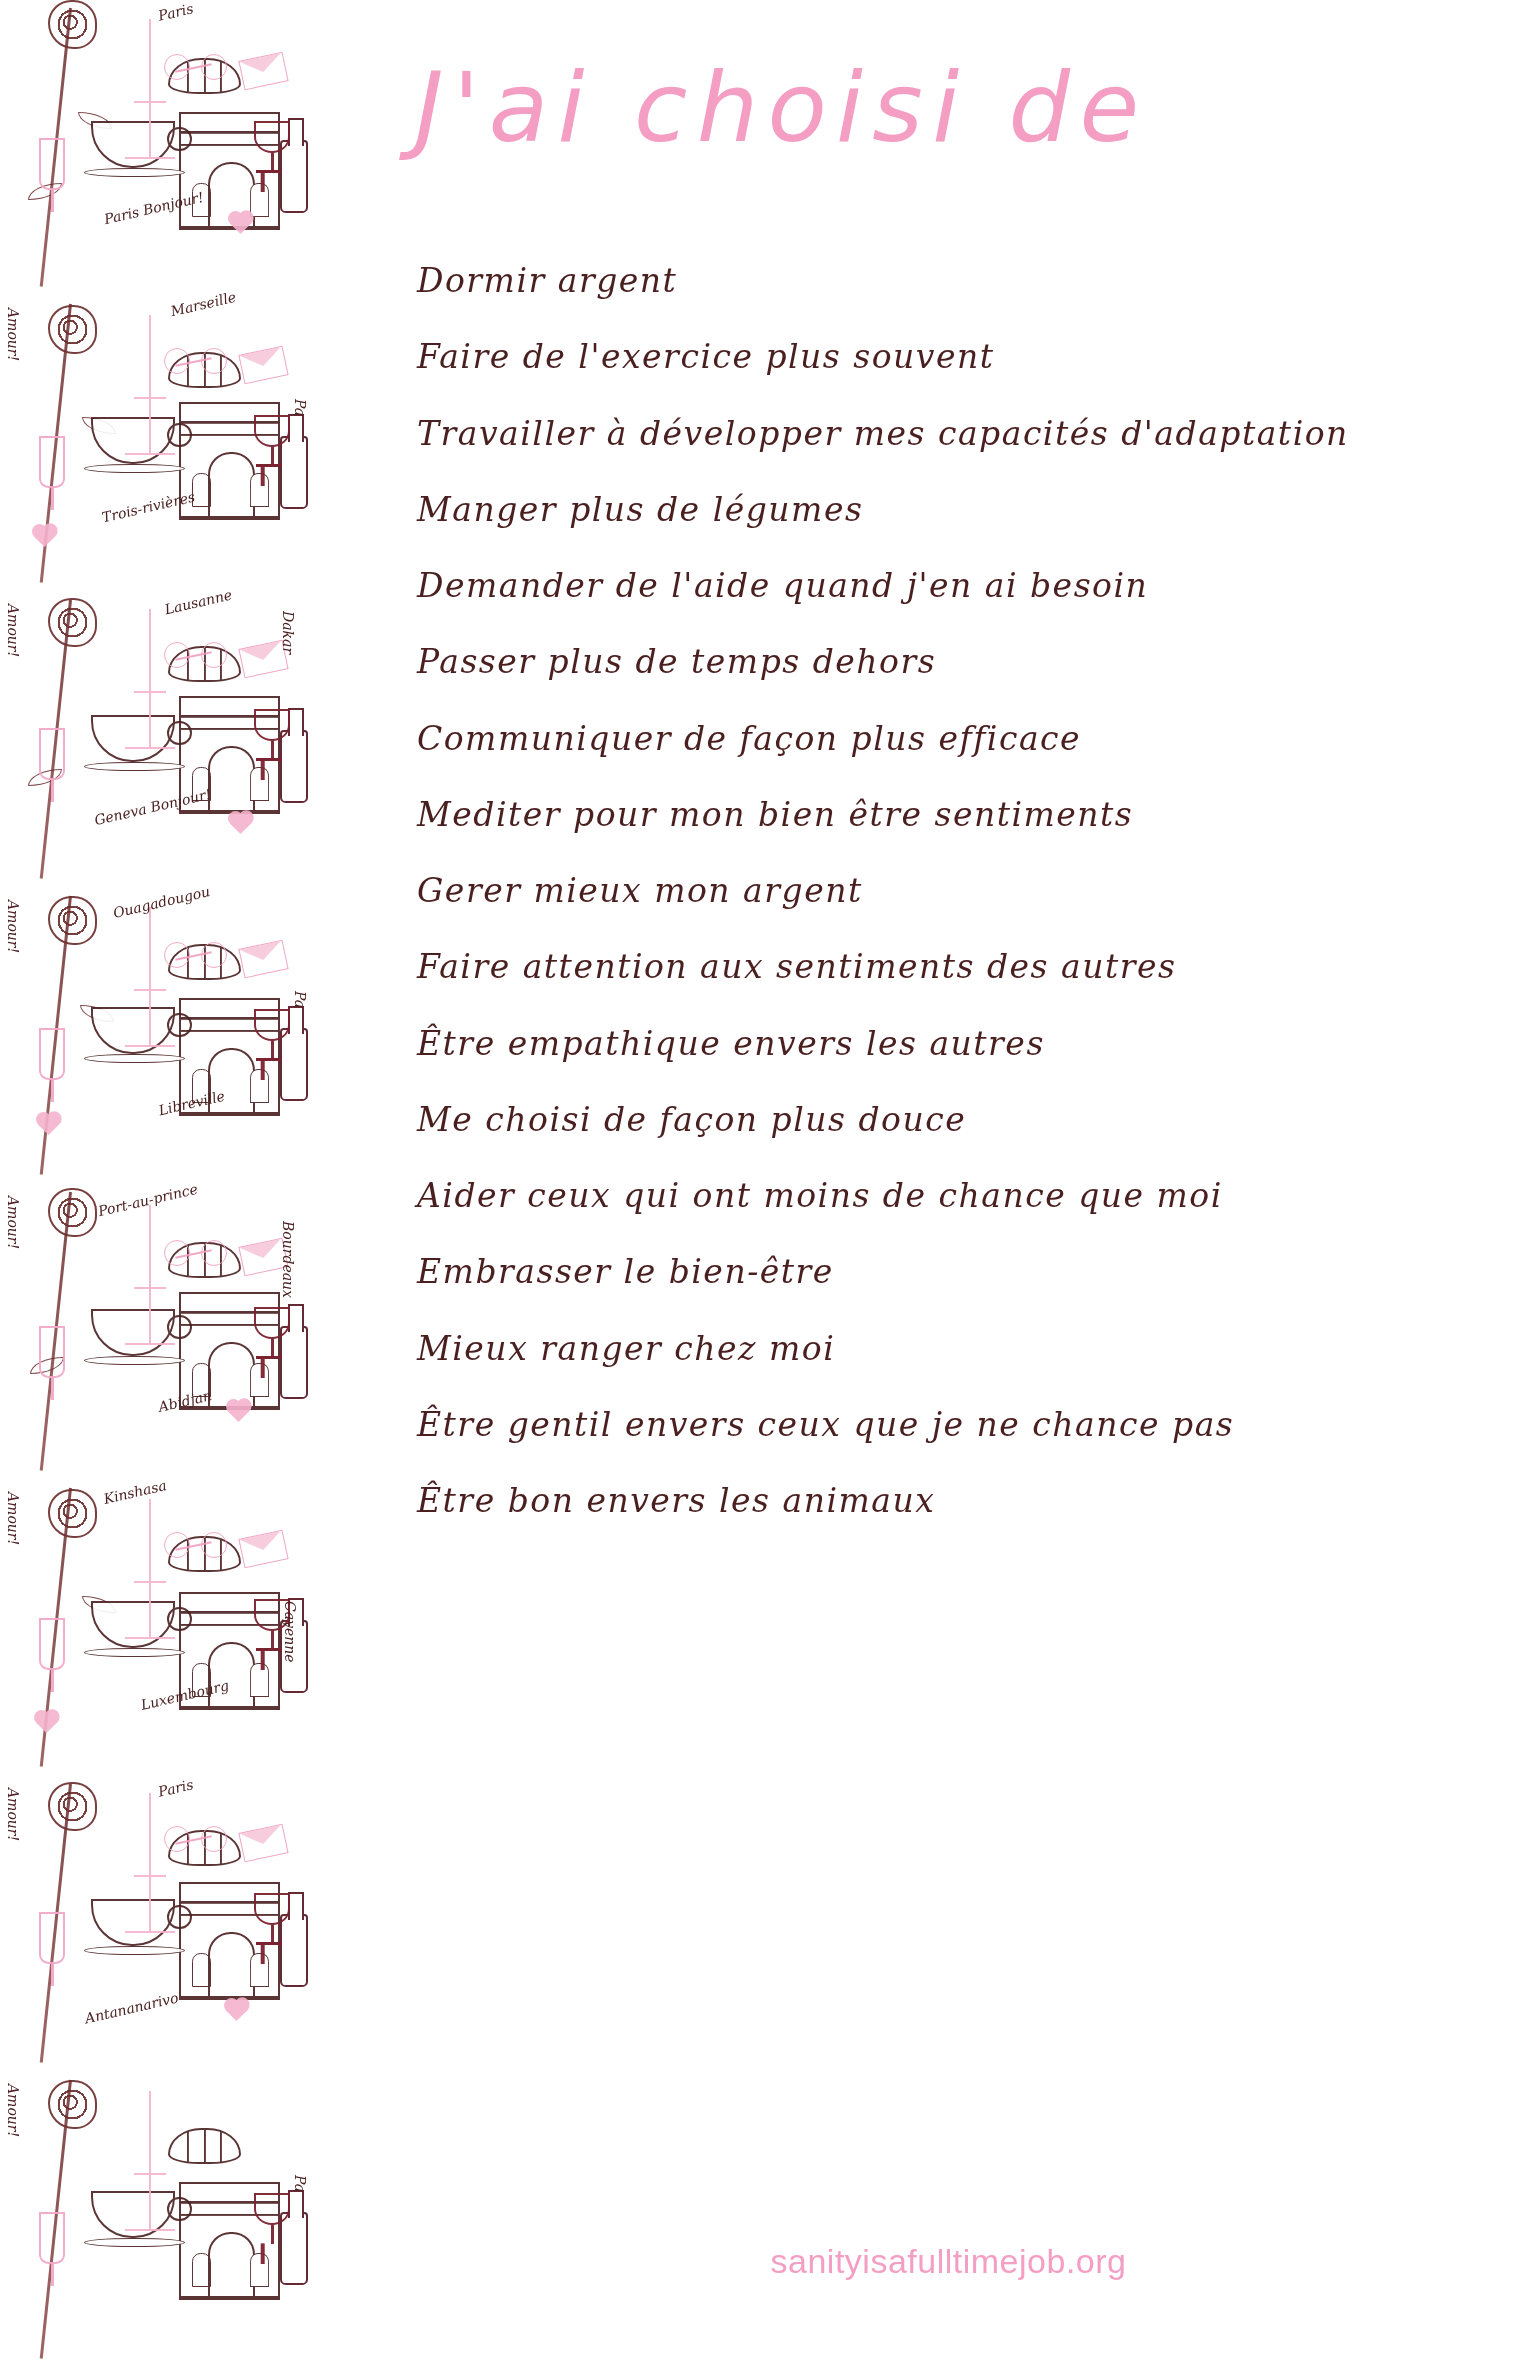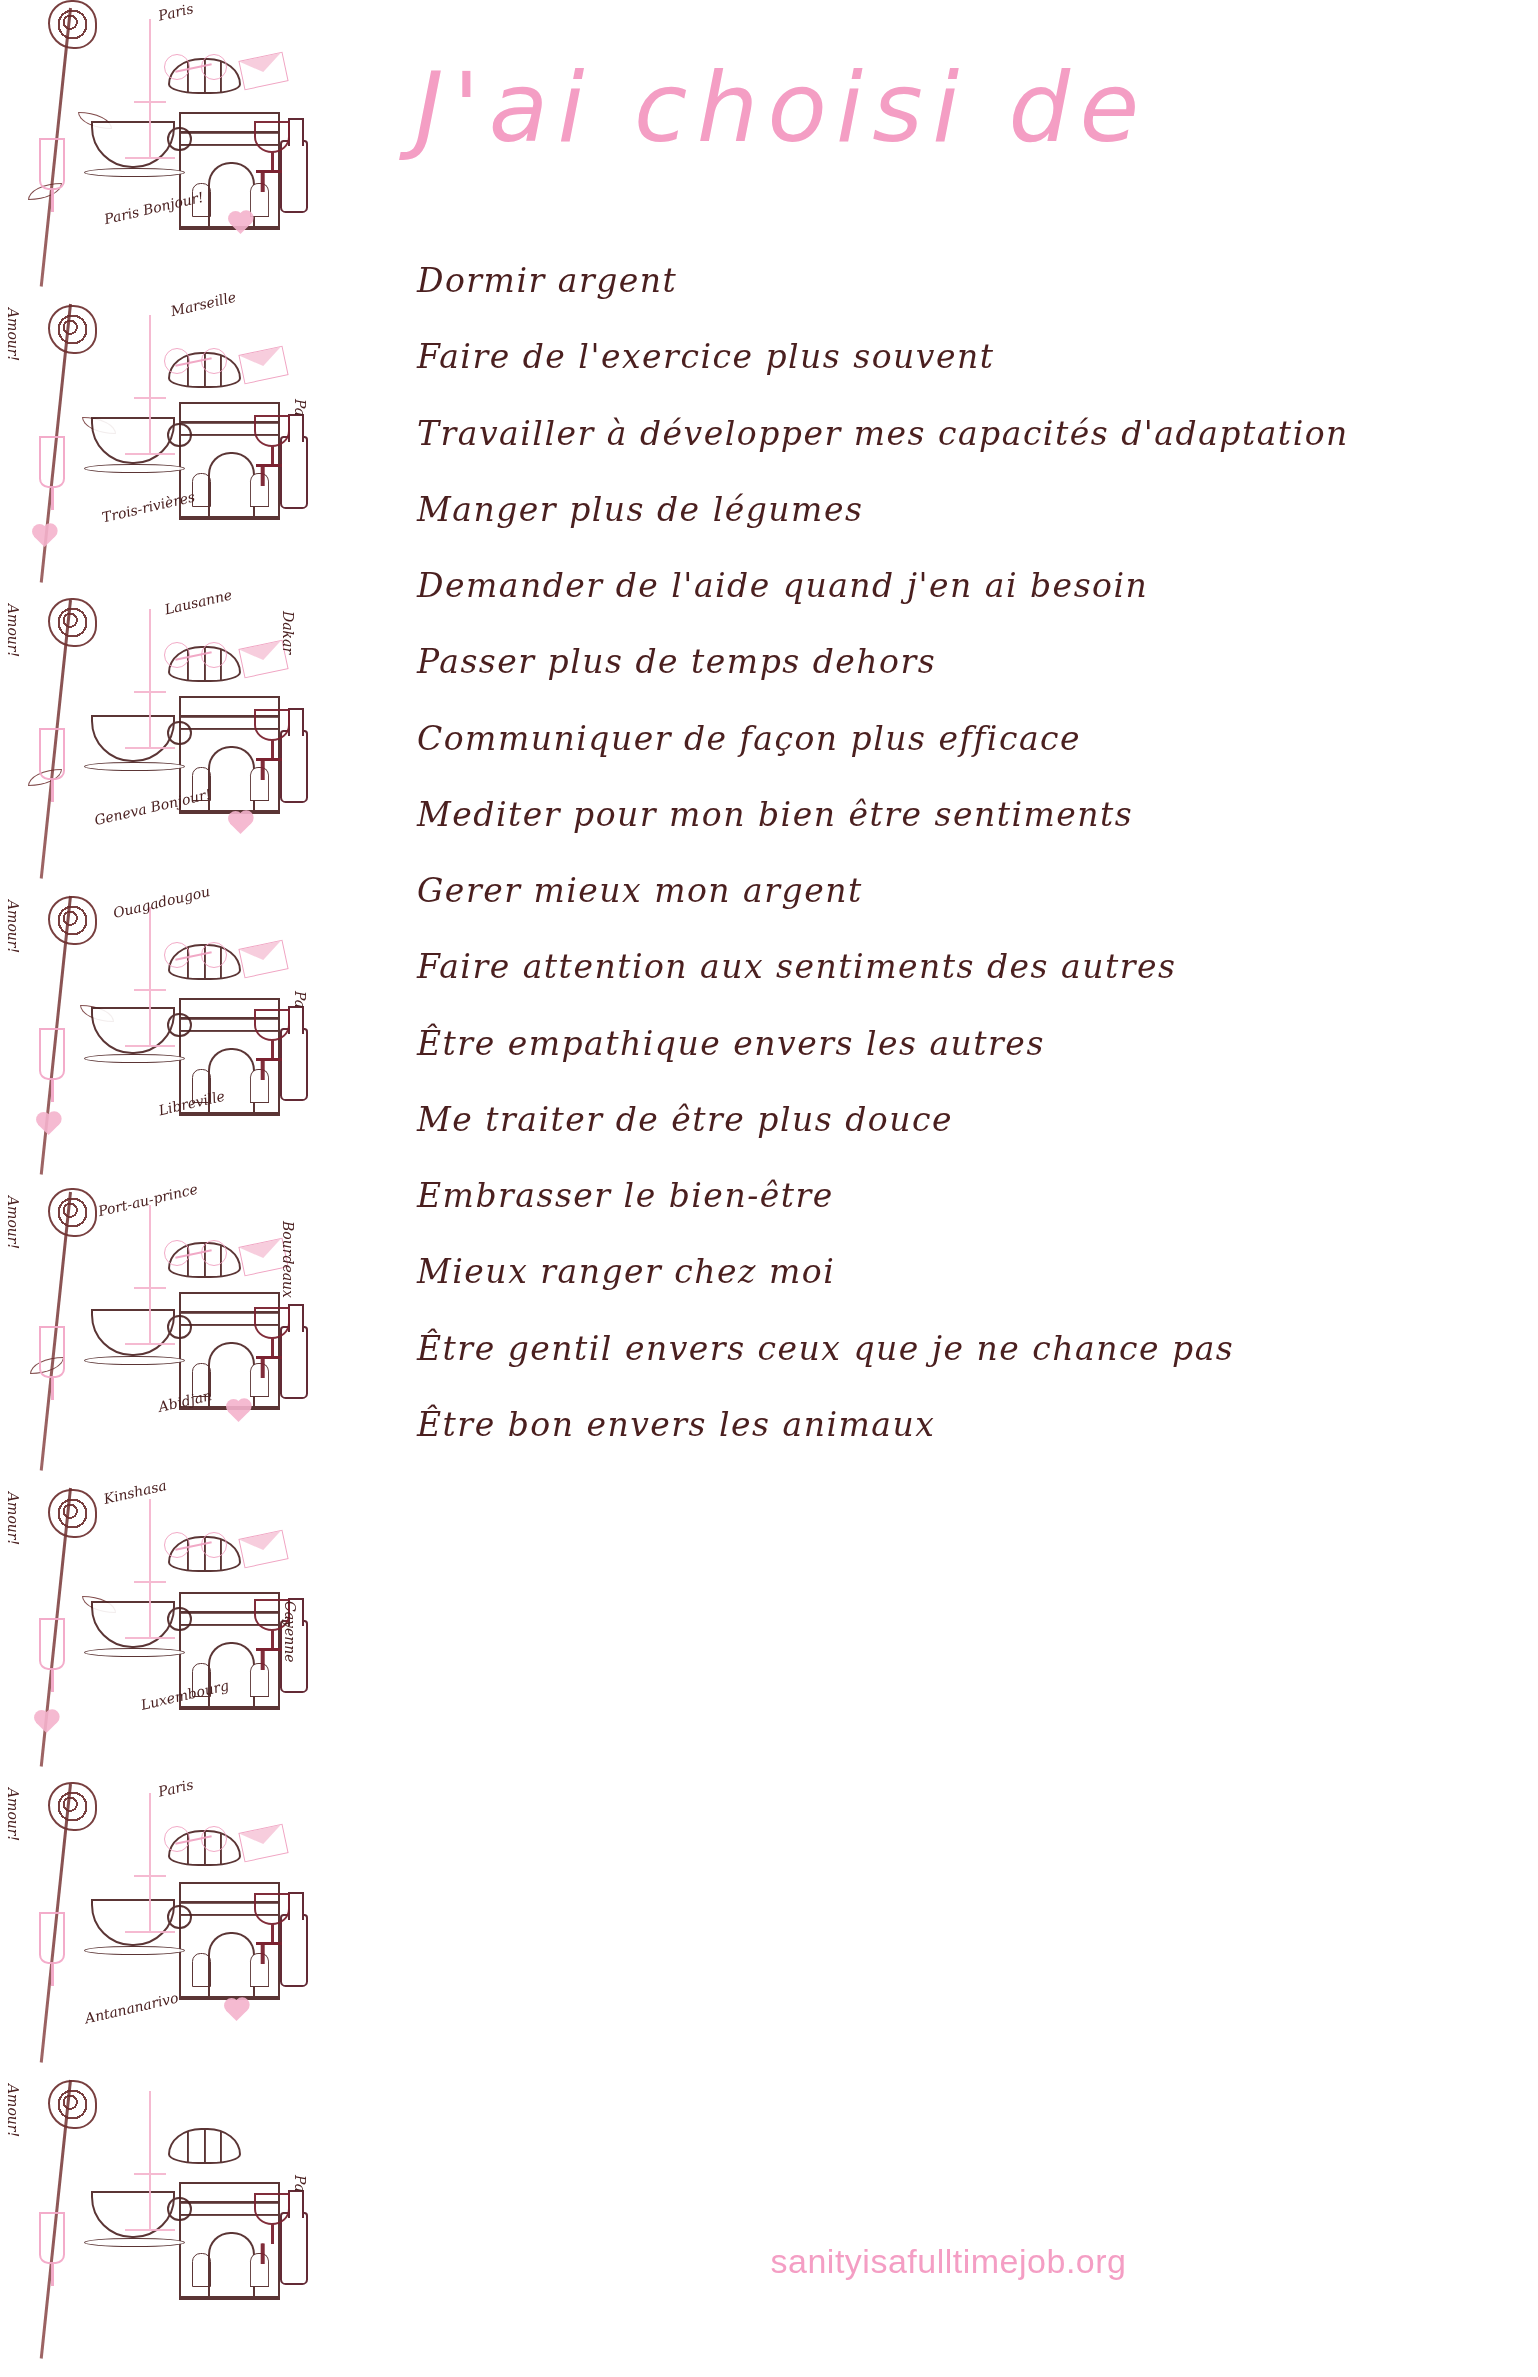--- a/index.html
+++ b/index.html
@@ -552,21 +552,22 @@
     <div class="item">Faire de l'exercice plus souvent</div>
     <div class="item">Travailler à développer mes capacités d'adaptation</div>
     <div class="item">Manger plus de légumes</div>
     <div class="item">Demander de l'aide quand j'en ai besoin</div>
     <div class="item">Passer plus de temps dehors</div>
     <div class="item">Communiquer de façon plus efficace</div>
     <div class="item">Mediter pour mon bien être sentiments</div>
     <div class="item">Gerer mieux mon argent</div>
     <div class="item">Faire attention aux sentiments des autres</div>
     <div class="item">Être empathique envers les autres</div>
-    <div class="item">Me traiter de être plus douce</div>
+    <div class="item">Me choisi de façon plus douce</div>
+    <div class="item">Aider ceux qui ont moins de chance que moi</div>
     <div class="item">Embrasser le bien-être</div>
     <div class="item">Mieux ranger chez moi</div>
     <div class="item">Être gentil envers ceux que je ne chance pas</div>
     <div class="item">Être bon envers les animaux</div>
   </div>
 
   <div class="footer">sanityisafulltimejob.org</div>
 </div>
 
 

